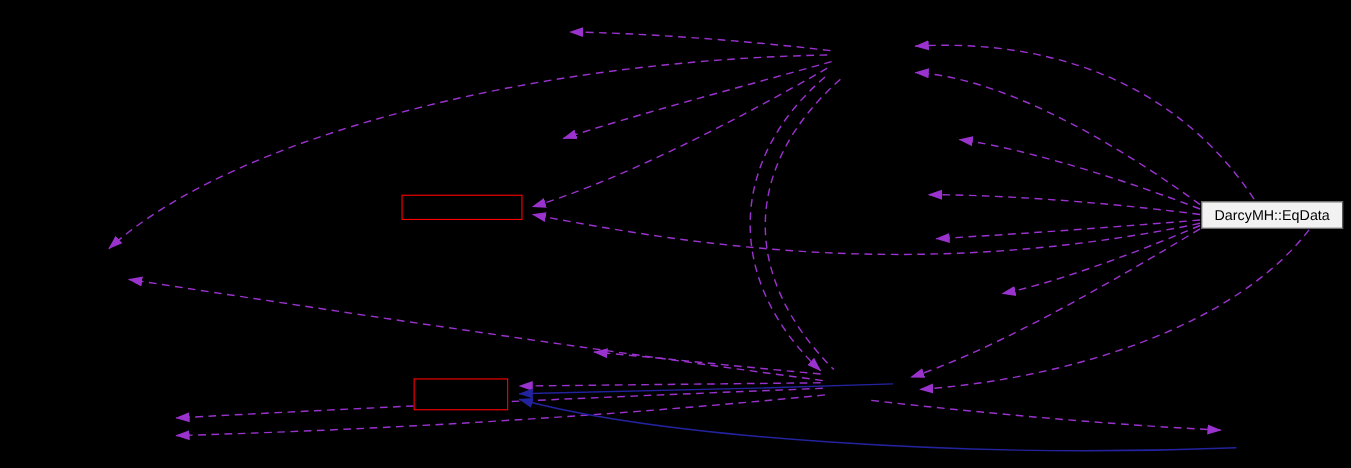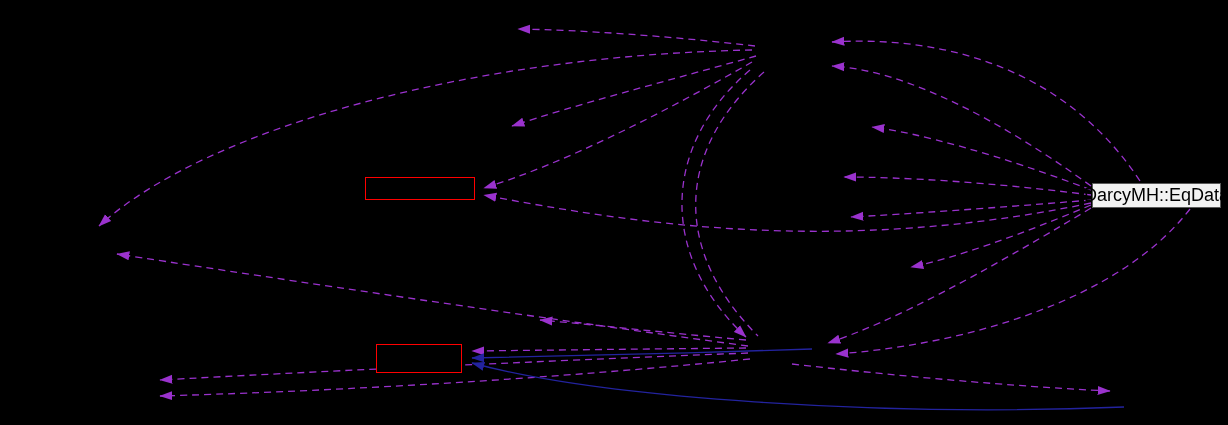--- a/index.html
+++ b/index.html
@@ -19,21 +19,21 @@
     position: absolute;
     left: 0;
     top: 0;
   }
   .node {
     position: absolute;
     box-sizing: border-box;
     display: flex;
     align-items: center;
     justify-content: center;
-    font-size: 18px;
+    font-size: 13px;
     cursor: pointer;
     text-align: right;
   }
   .node-current {
     background: #f2f2f2;
     color: #000000;
     border: 1px solid #5a5a5a;
     padding: 0 6px;
     white-space: nowrap;
   }

